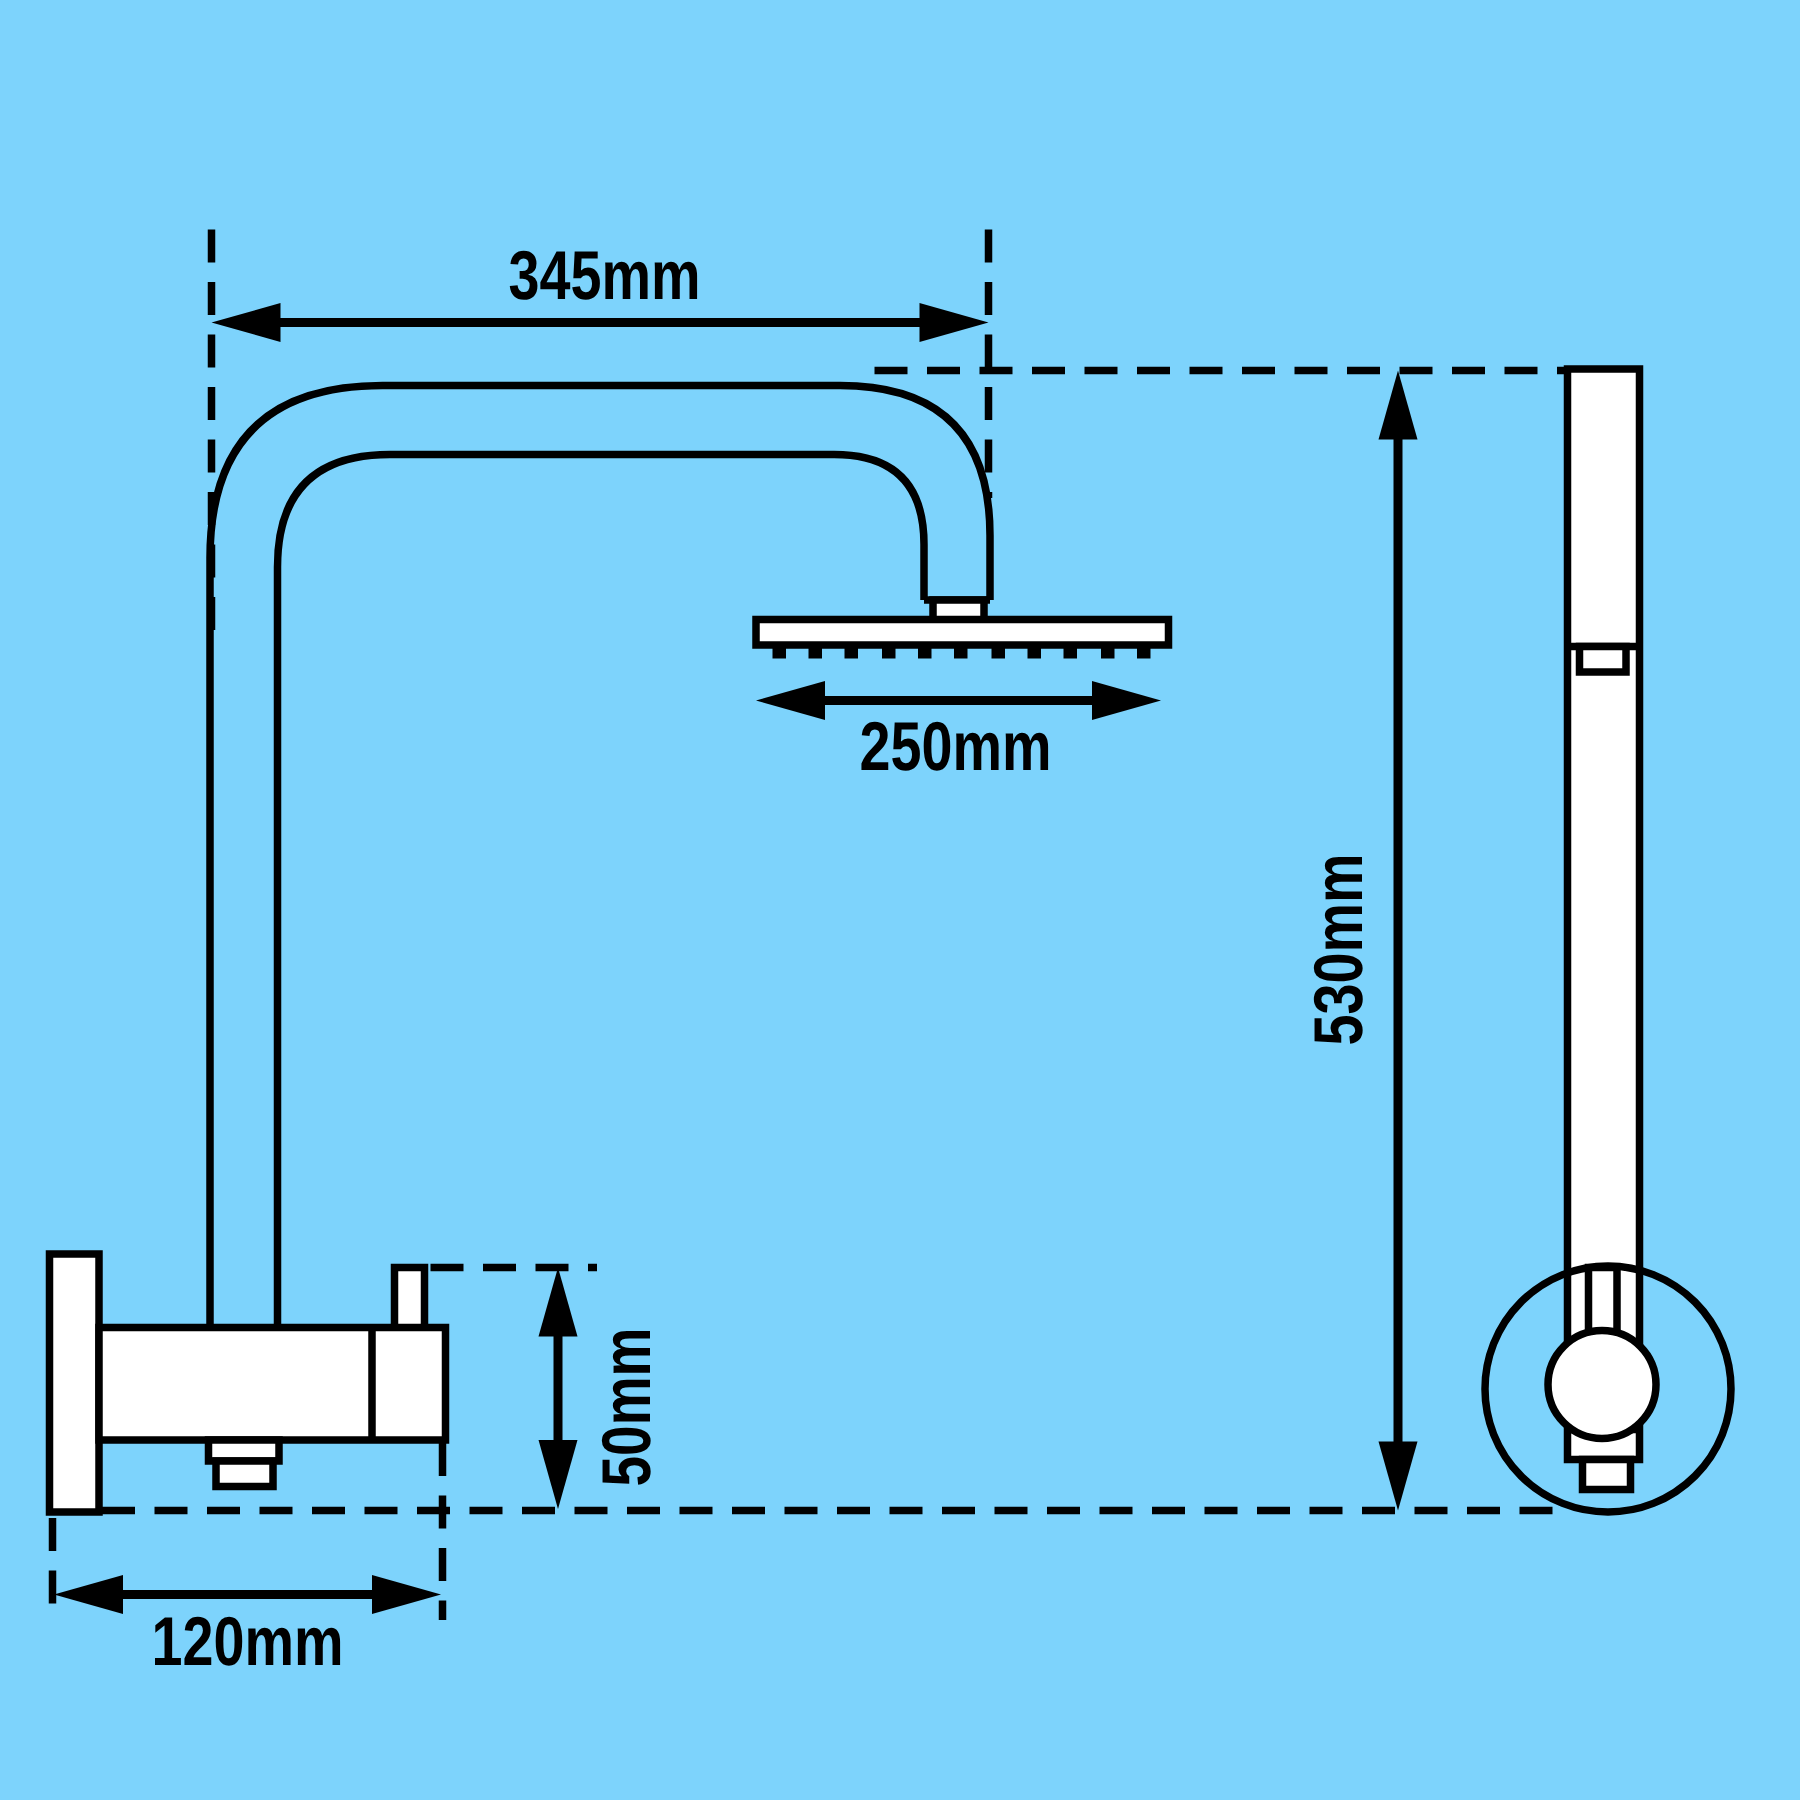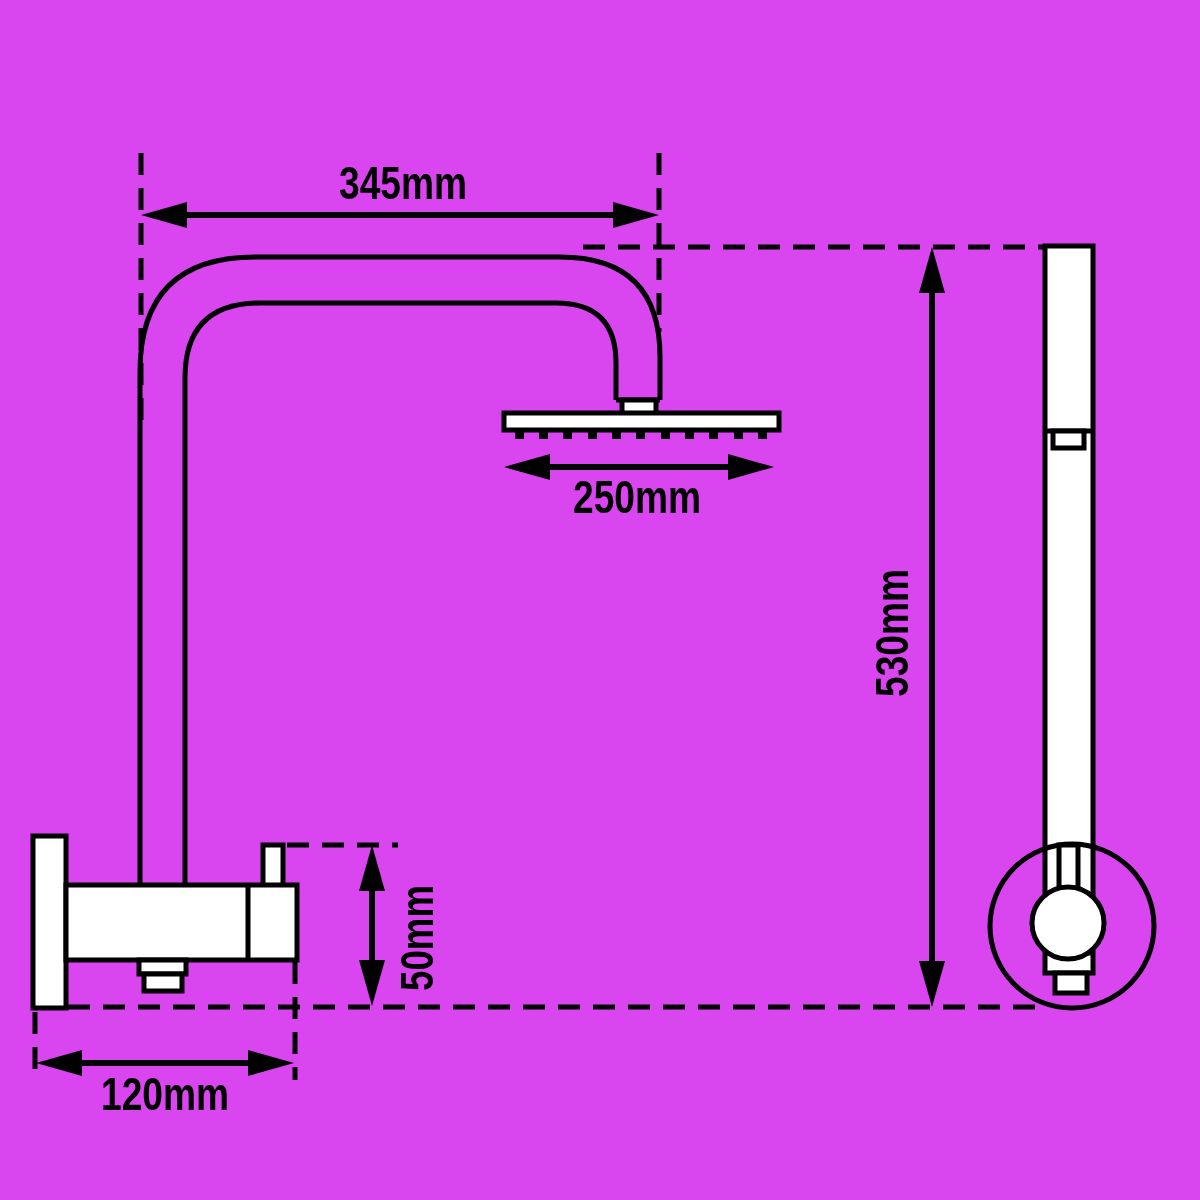--- a/index.html
+++ b/index.html
@@ -4,21 +4,21 @@
 <style>
   html, body {
     margin: 0;
     padding: 0;
     background: #ffffff;
   }
   .stage {
     position: relative;
     width: 1200px;
     height: 1200px;
-    background: #d946ef;
+    background: #7dd3fc;
     overflow: hidden;
   }
   svg { display: block; }
   .outline {
     fill: none;
     stroke: #000000;
     stroke-width: 5;
   }
   .solidfill {
     fill: #ffffff;

